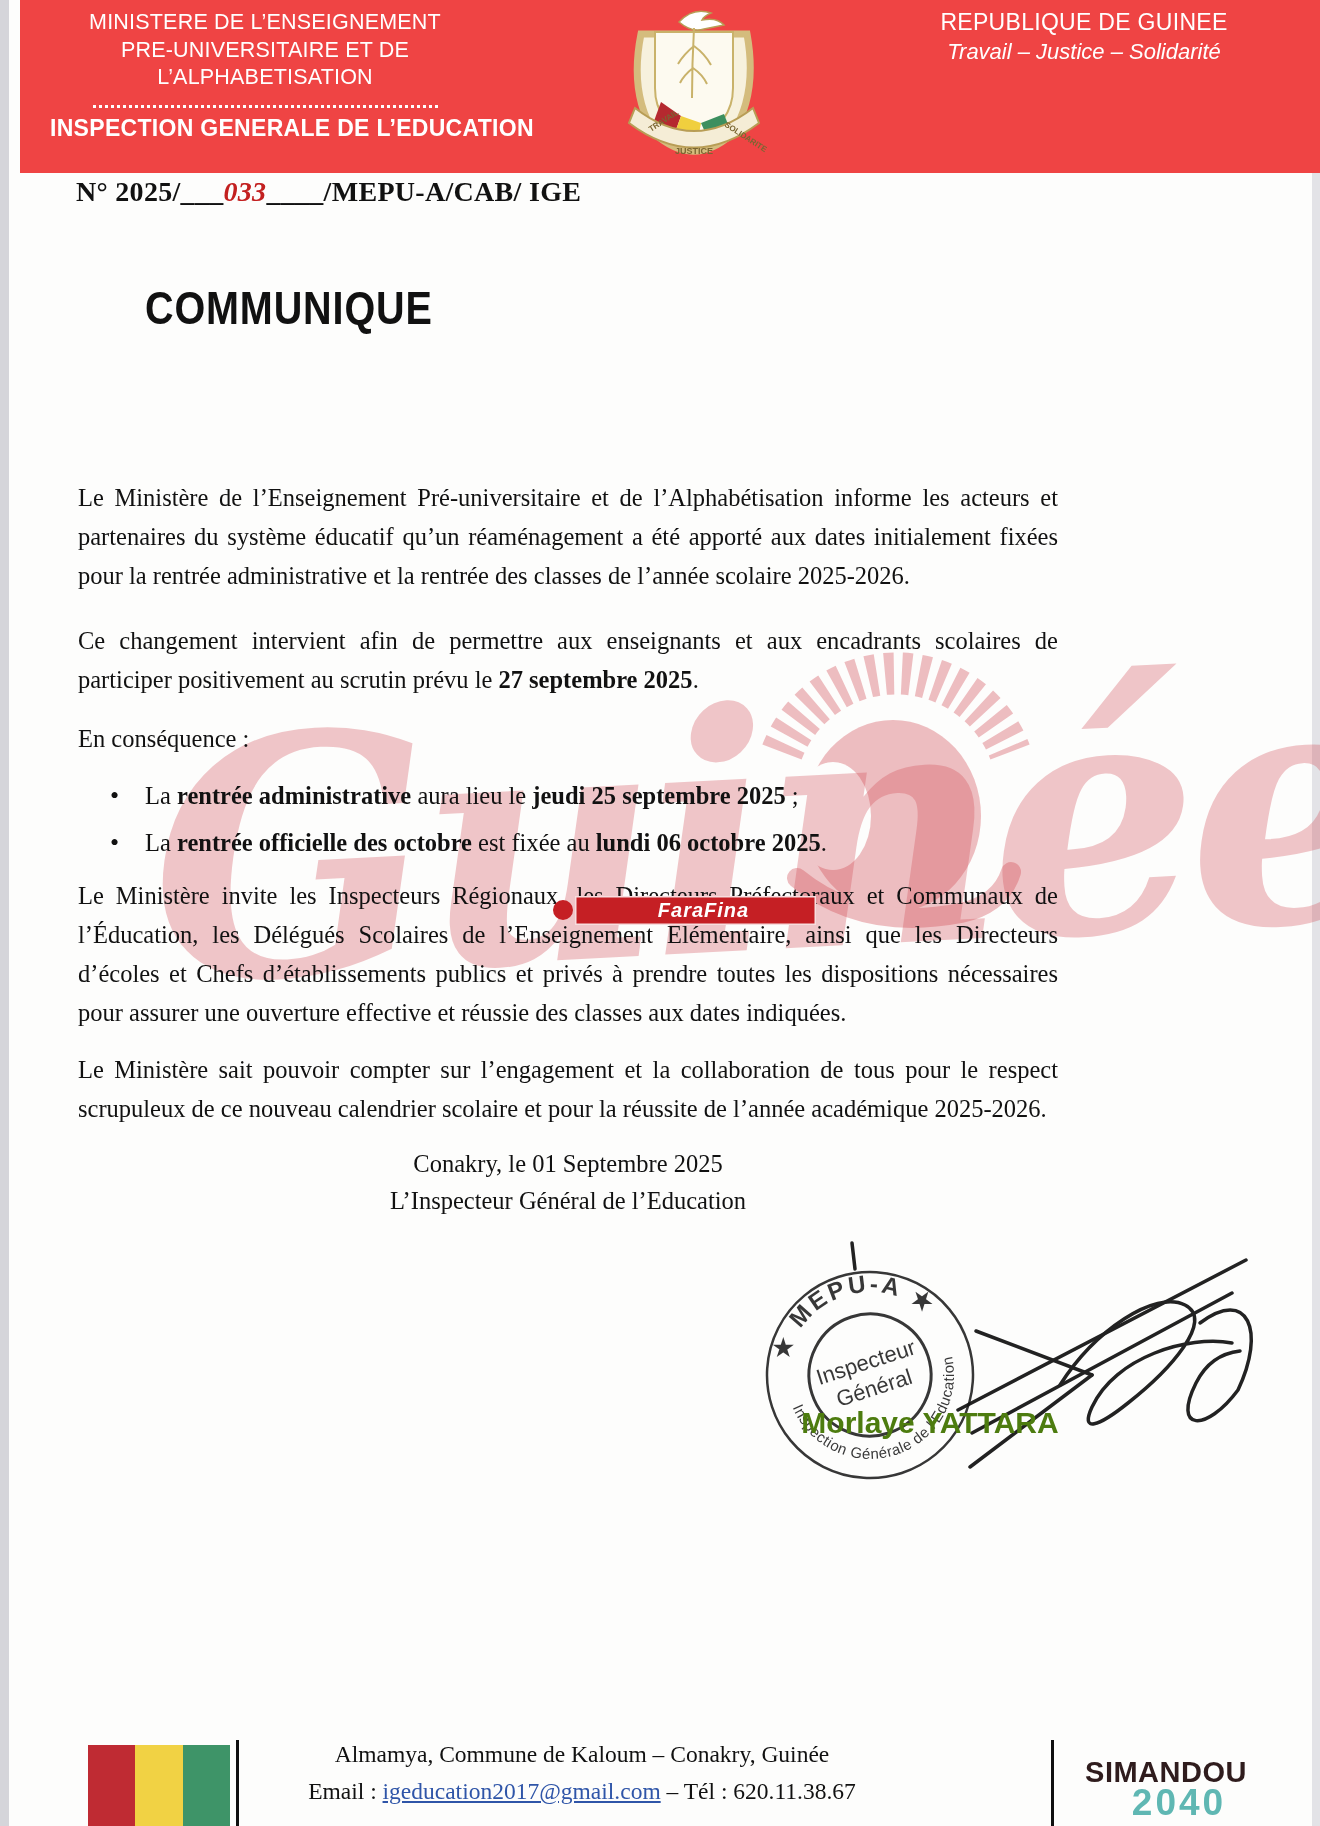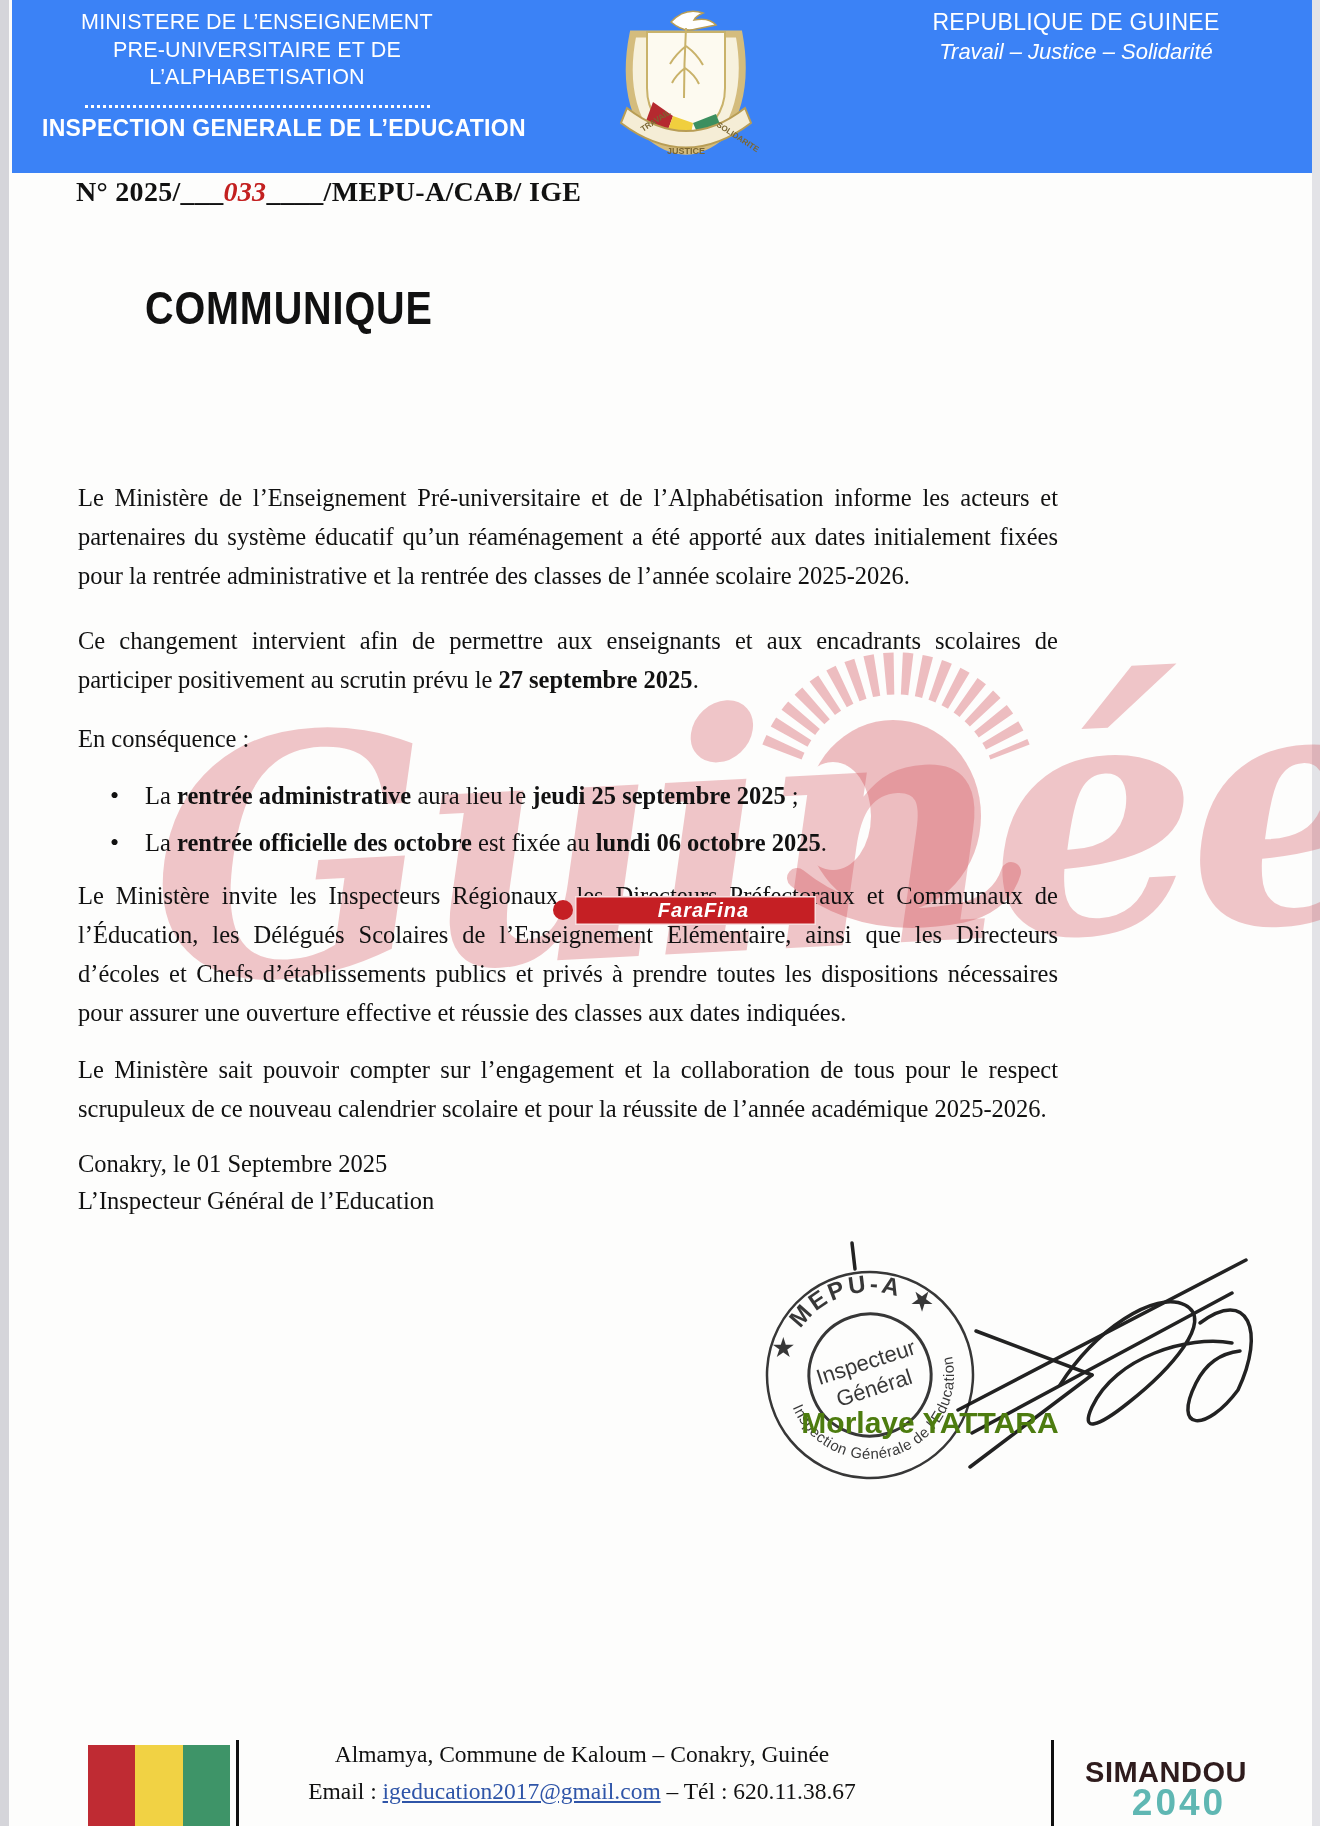--- a/index.html
+++ b/index.html
@@ -5,21 +5,21 @@
   html,body{margin:0;padding:0;background:#c9c9ce;}
   .page{
     position:relative;width:1320px;height:1826px;margin:0 auto;
     background:#fdfdfc;overflow:hidden;
     font-family:"Liberation Serif", serif;color:#111;
   }
   .edge-left{position:absolute;left:0;top:0;bottom:0;width:9px;background:#d5d5da;}
   .edge-right{position:absolute;right:0;top:0;bottom:0;width:8px;background:#e3e3e7;}
 
   
-  .letterhead{position:absolute;left:12px;top:0;width:1300px;height:173px;background:#3b82f6;color:#fff;
+  .letterhead{position:absolute;left:20px;top:0;width:1300px;height:173px;background:#ef4444;color:#fff;
     font-family:"Liberation Sans", sans-serif;}
   .ministry-block{position:absolute;left:30px;top:9px;width:430px;text-align:center;}
   .ministry-line{font-size:21.5px;line-height:27.5px;font-weight:500;letter-spacing:.2px;}
   .dotted-sep{width:345px;margin:13px auto 0;border-top:3px dotted #ffffff;}
   .inspection-title{margin-top:7px;font-size:23px;font-weight:bold;letter-spacing:.3px;white-space:nowrap;}
   .emblem{position:absolute;left:601px;top:2px;}
   .right-block{position:absolute;right:36px;top:9px;width:400px;text-align:center;}
   .republic-title{font-size:23px;font-weight:500;letter-spacing:.3px;}
   .national-motto{font-size:22px;font-style:italic;margin-top:3px;}
 
@@ -50,21 +50,21 @@
   .body-col{position:absolute;left:78px;top:478px;width:980px;z-index:2;
     font-size:24.5px;line-height:39px;text-align:justify;}
   .body-col p{margin:0;}
   .p1{margin-bottom:26px !important;}
   .p2{margin-bottom:20px !important;}
   .consequence{margin-bottom:18px !important;text-align:left;}
   .bullets{list-style:none;margin:0 0 14px;padding:0;}
   .bullets li{position:relative;padding-left:67px;margin-bottom:8px;text-align:left;}
   .bullets li::before{content:"•";position:absolute;left:32px;top:0;font-size:26px;}
   .p3{margin-bottom:18px !important;}
-  .sig-head{margin-top:17px;text-align:left;line-height:37px;font-size:24.5px;}
+  .sig-head{margin-top:17px;text-align:center;line-height:37px;font-size:24.5px;}
 
   
   .stamp-sig{position:absolute;left:640px;top:1235px;z-index:2;}
   .signatory-name{position:absolute;left:795px;top:1406px;width:270px;z-index:3;text-align:center;
     font-family:"Liberation Sans", sans-serif;font-weight:bold;font-size:30px;color:#4d7c0f;}
 
   
   .footer-flag{position:absolute;left:88px;top:1745px;width:142px;height:81px;display:flex;z-index:2;}
   .footer-flag div{flex:1;}
   .flag-red{background:#bf2b33;}

